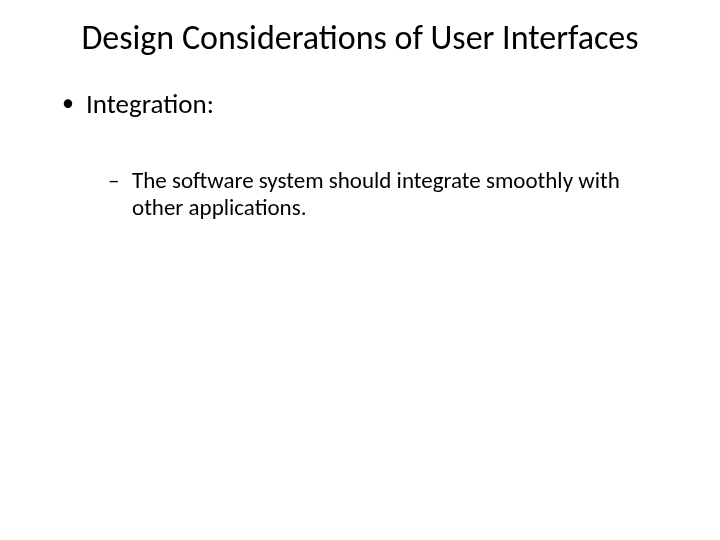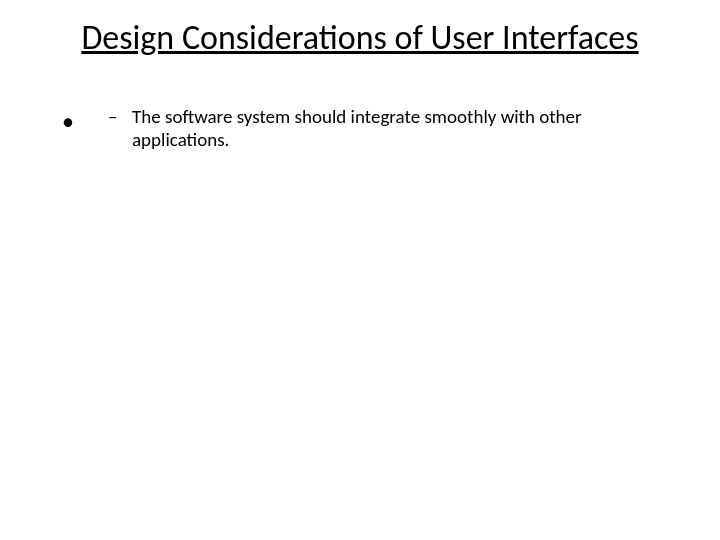--- a/index.html
+++ b/index.html
@@ -16,21 +16,20 @@
       padding: 18px 50px 40px 50px;
       overflow: hidden;
     }
     .title {
       font-size: 34px;
       font-weight: 400;
       text-align: center;
       line-height: 1.2;
       margin-bottom: 28px;
       padding: 0 30px;
-      text-decoration: underline;
     }
     .level1 {
       list-style: none;
       padding-left: 12px;
     }
     .level1 > li {
       position: relative;
       padding-left: 24px;
       font-size: 27px;
       margin-bottom: 10px;
@@ -44,38 +43,39 @@
       line-height: 1.3;
     }
     .level2 {
       list-style: none;
       padding-left: 22px;
       margin-top: 6px;
     }
     .level2 > li {
       position: relative;
       padding-left: 24px;
-      font-size: 19px;
+      font-size: 23px;
       line-height: 1.2;
       margin-bottom: 2px;
       margin-top: 47px;
     }
     .level2 > li::before {
       content: "–";
       position: absolute;
       left: 0;
       top: 0;
     }
   </style>
 </head>
 <body>
 
 <h1 class="title">Design Considerations of User Interfaces</h1>
 
 <ul class="level1">
   <li>
+    <span>Integration:</span>
     <ul class="level2">
       <li>
         <span>The software system should integrate smoothly with other applications.</span>
       </li>
     </ul>
   </li>
 </ul>
 
 </body></html>

